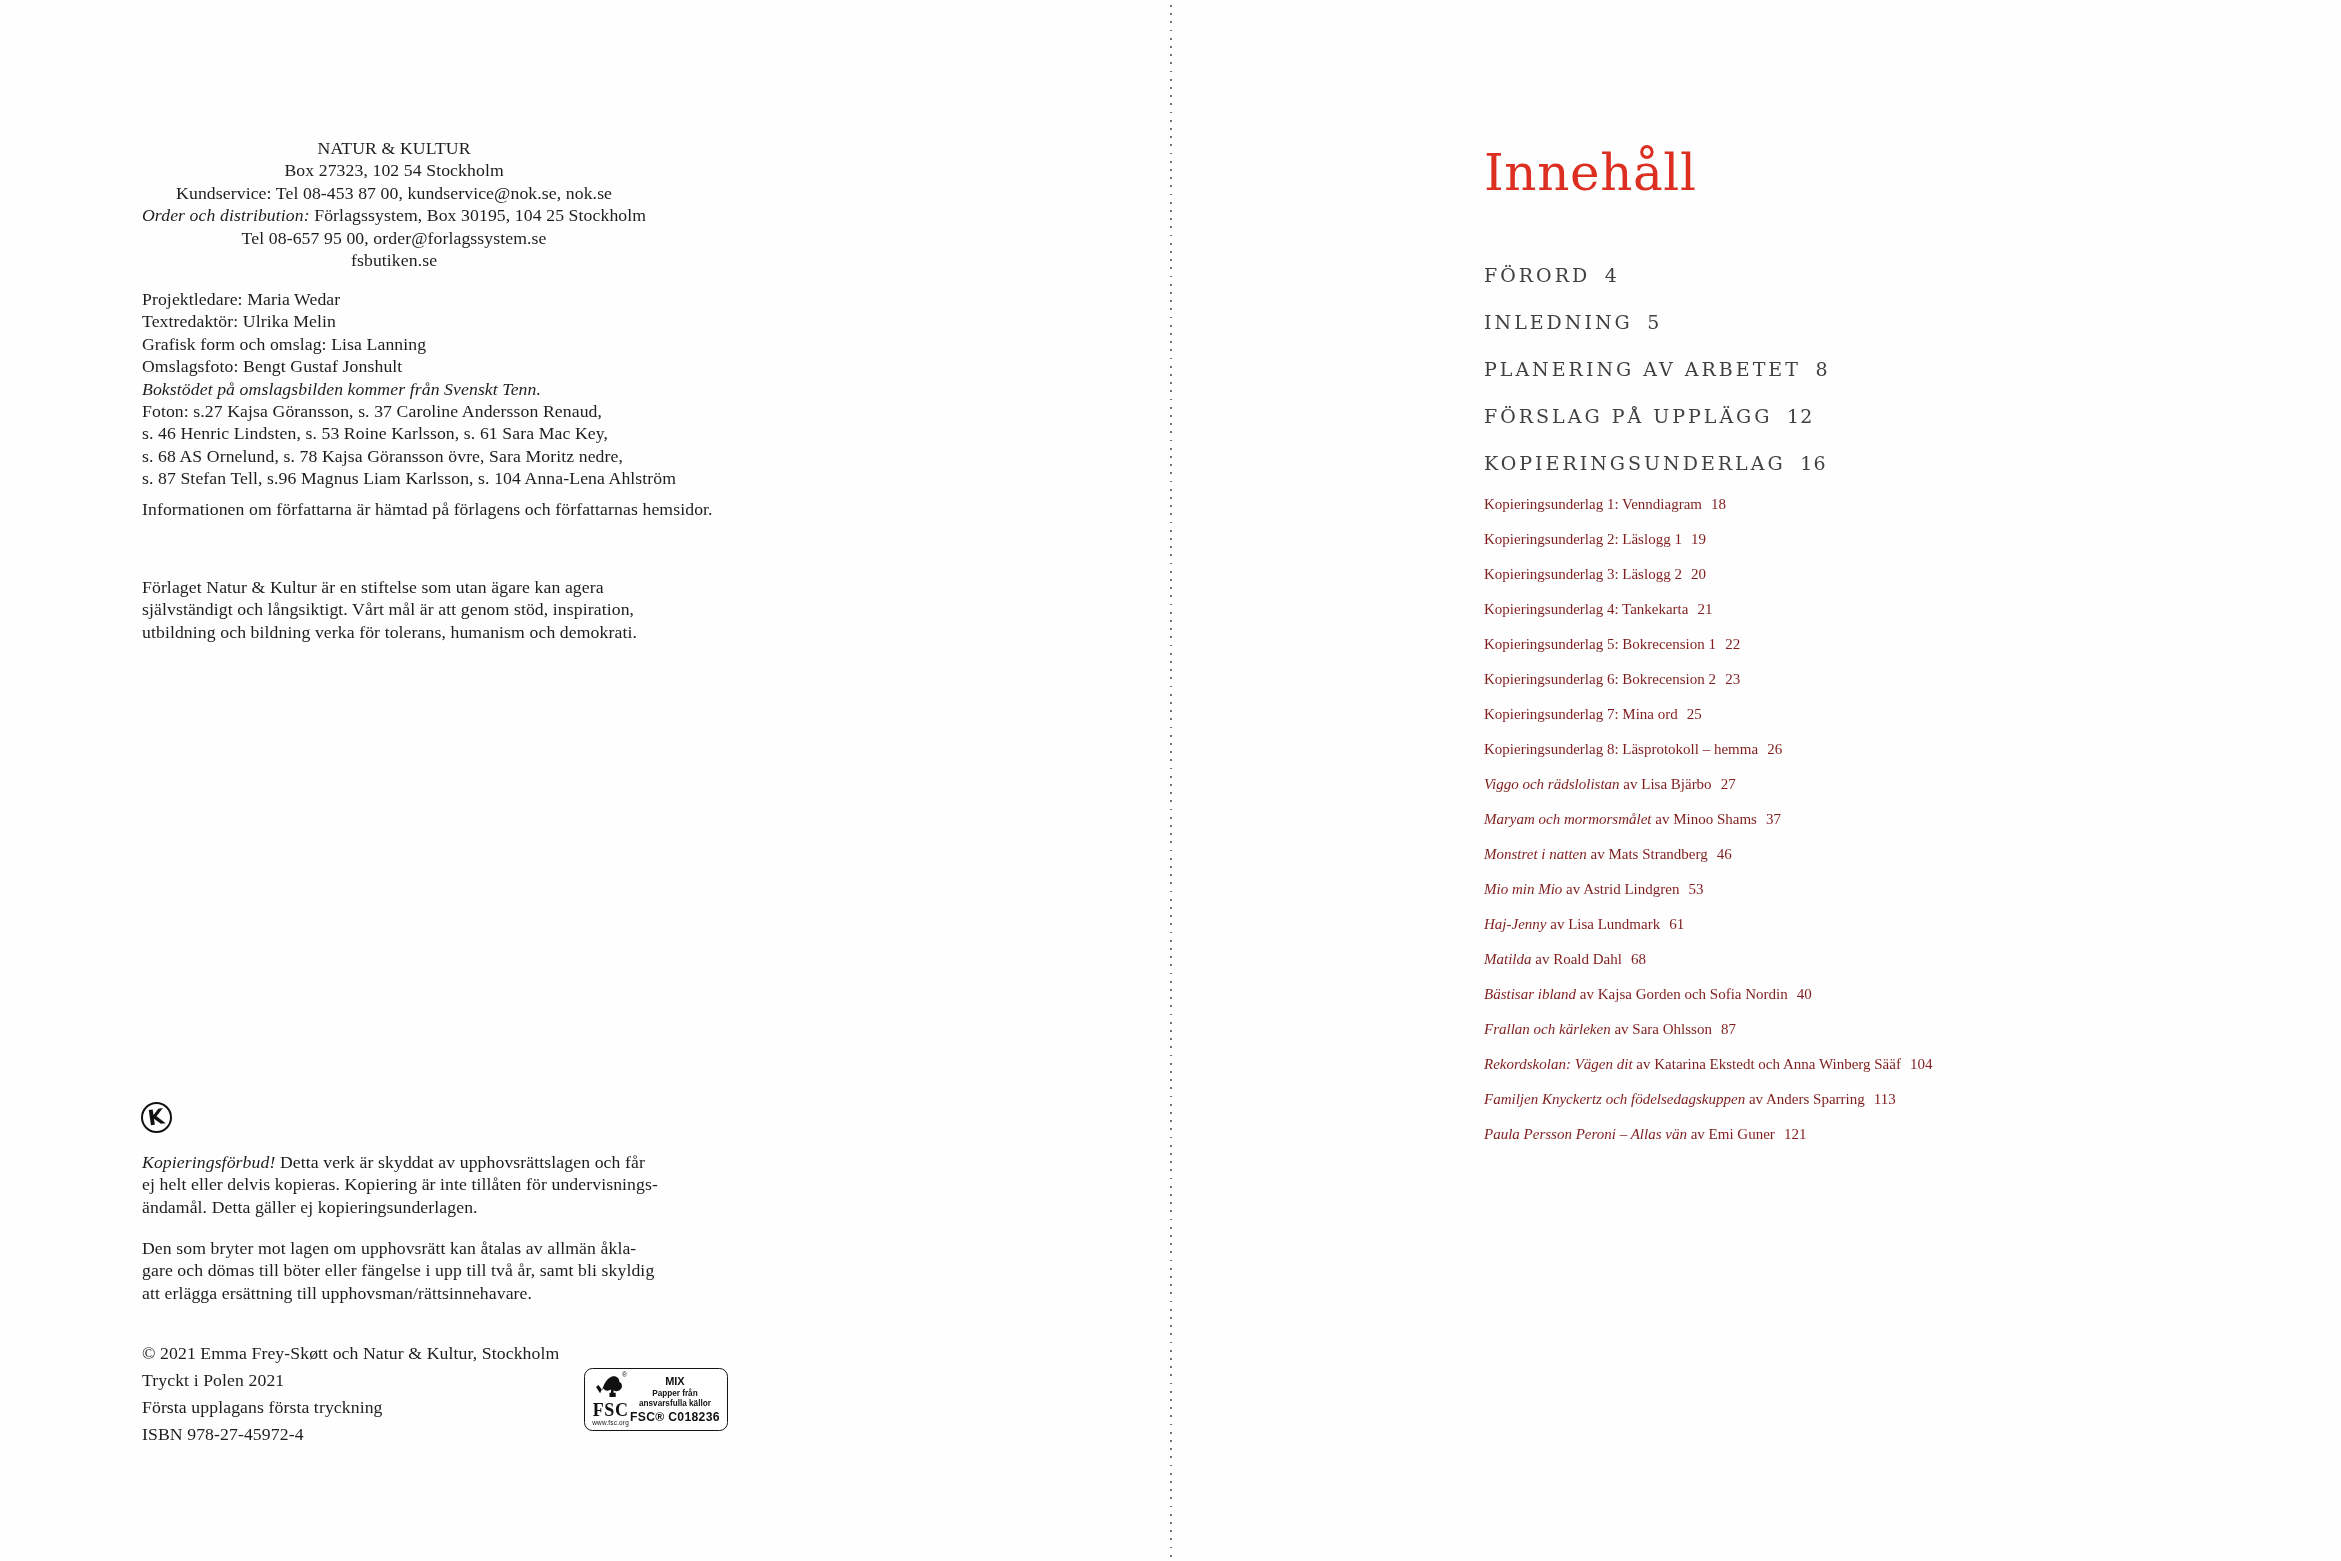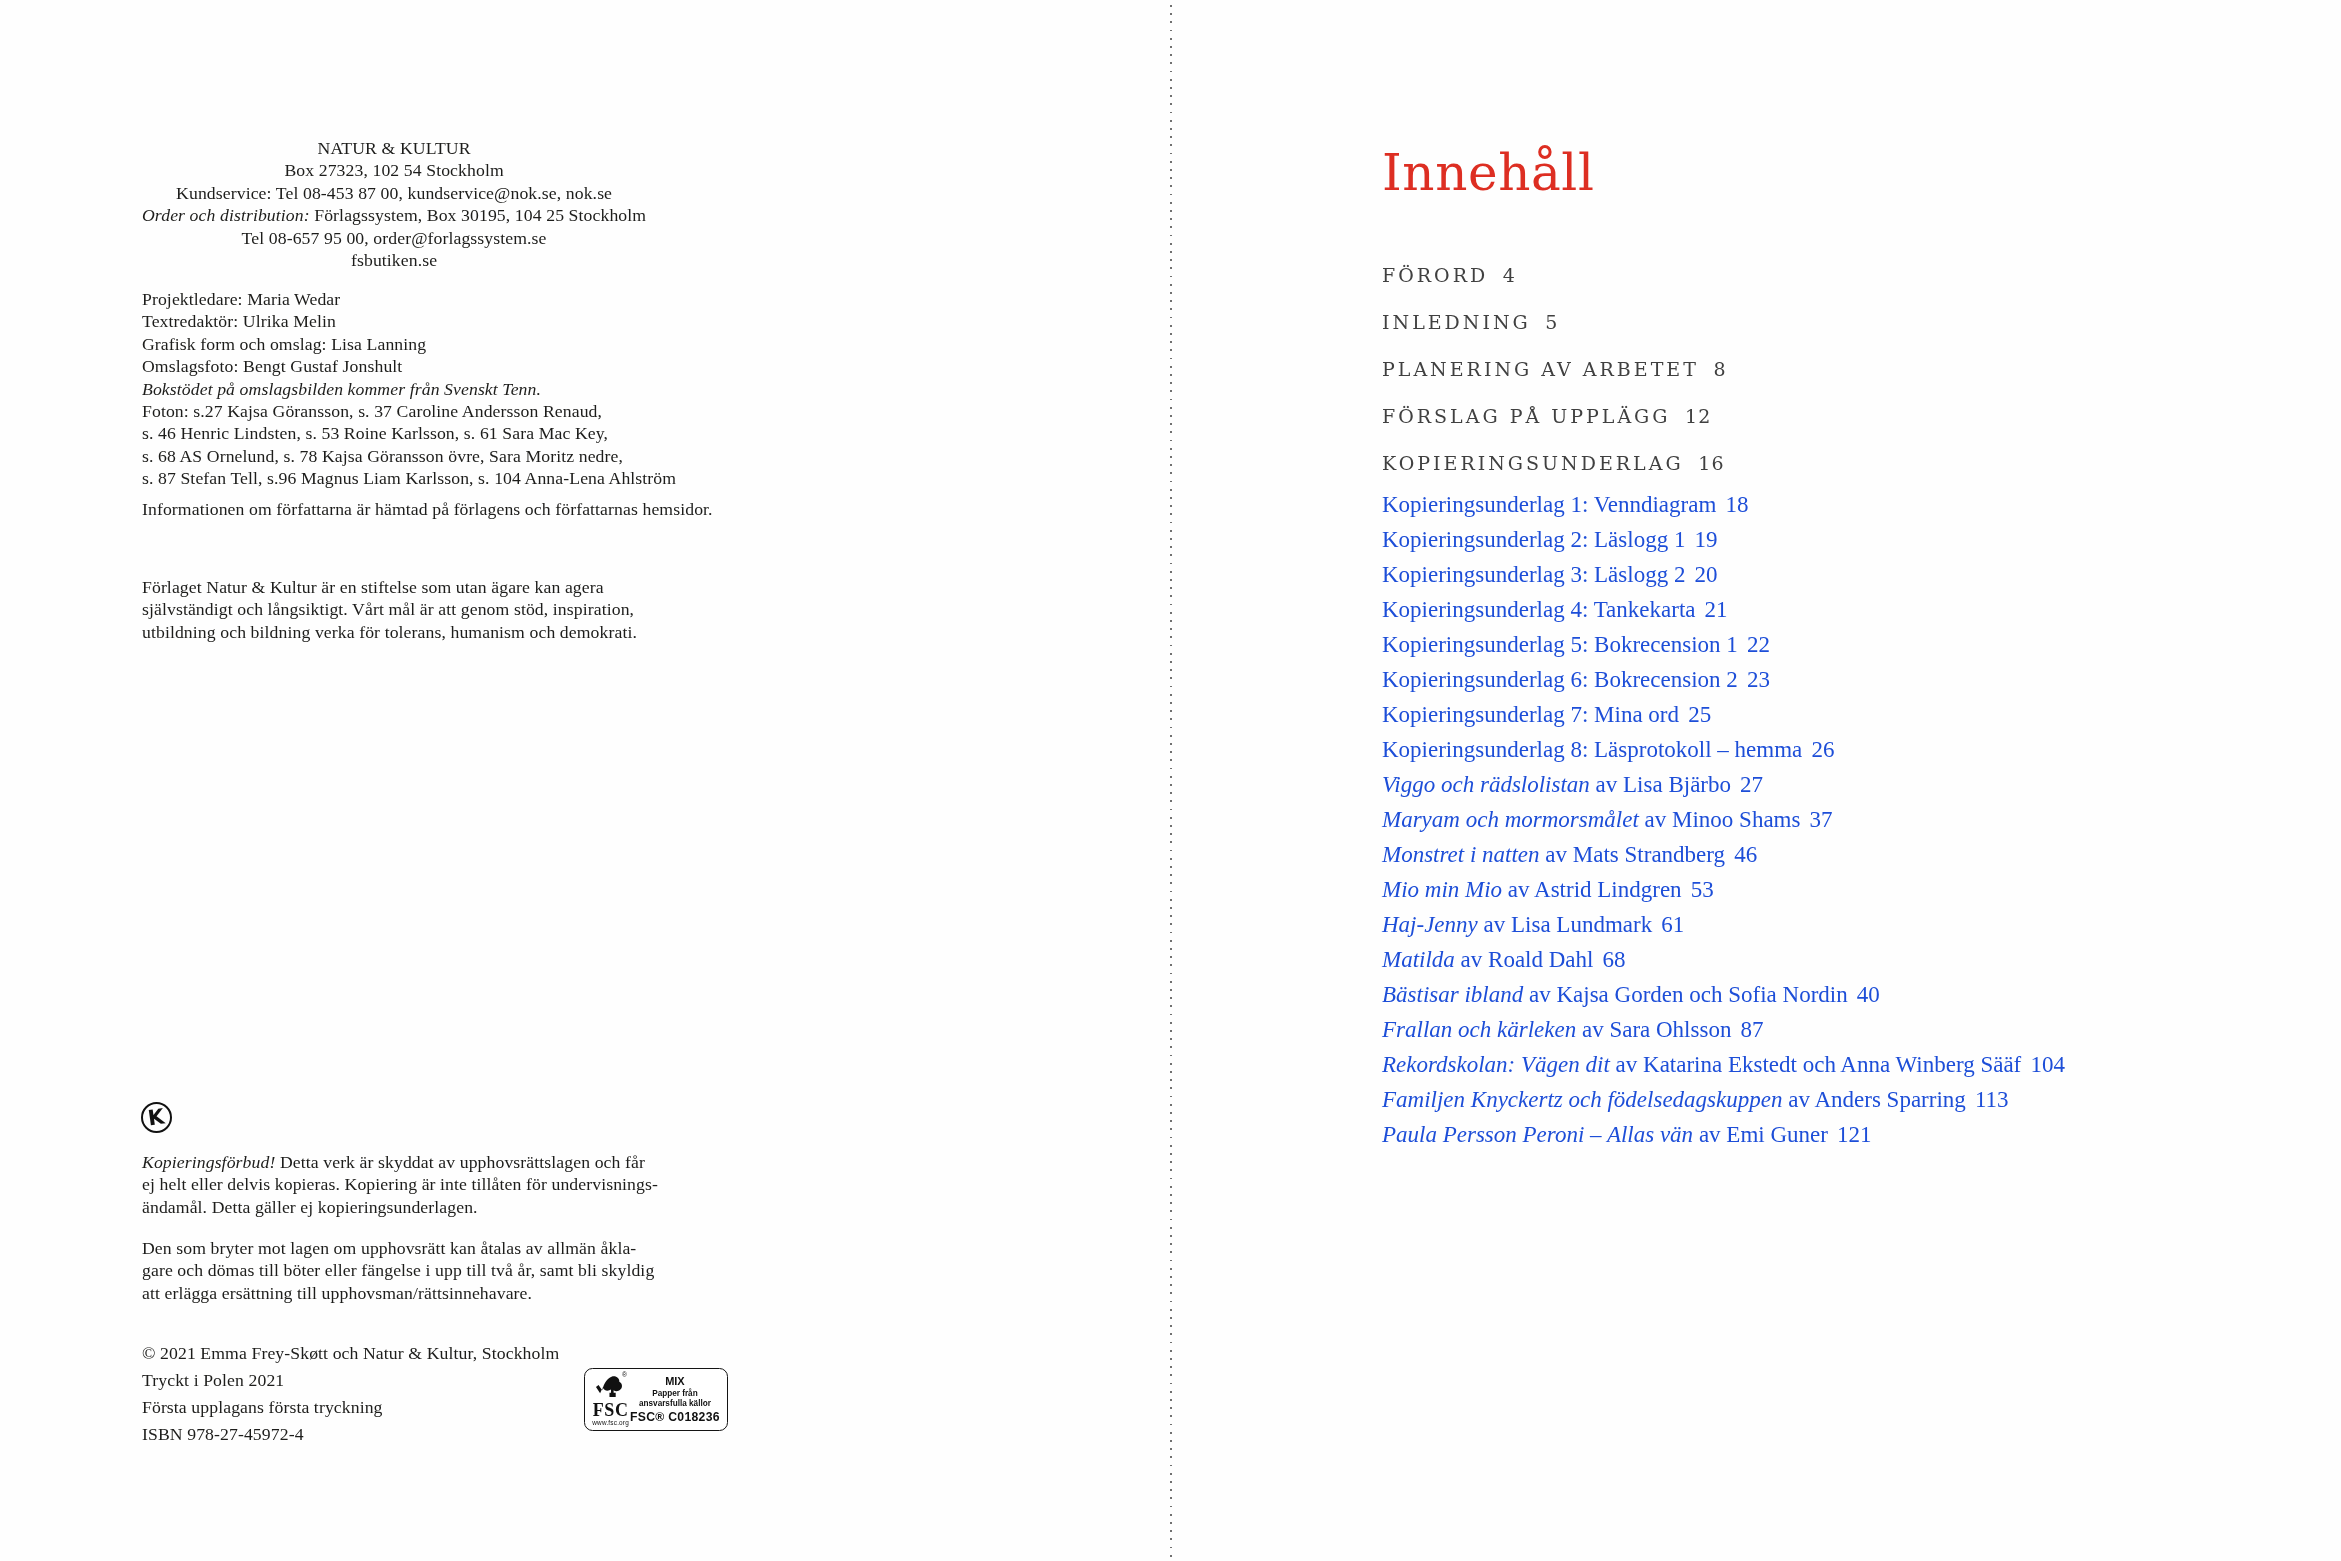--- a/index.html
+++ b/index.html
@@ -47,36 +47,36 @@
   .fsc-tree{position:relative;width:35px;height:27px;}
   .fsc-reg{position:absolute;top:-1.2px;right:1.2px;font-size:6.7px;}
   .fsc-word{font-family:"Liberation Serif",serif;font-weight:bold;font-size:18px;letter-spacing:0.6px;margin-top:0.6px;}
   .fsc-url{font-size:6.4px;margin-top:1.2px;letter-spacing:0.2px;}
   .fsc-right{display:flex;flex-direction:column;align-items:center;text-align:center;line-height:1.15;flex:1;}
   .fsc-mix{font-weight:bold;font-size:11px;margin-bottom:1.8px;}
   .fsc-src{font-weight:bold;font-size:8.2px;}
   .fsc-code{font-weight:bold;font-size:12.2px;margin-top:2.4px;letter-spacing:0.3px;}
   
   .toc{
-    position:absolute;left:1382px;top:146px;width:842px;
+    position:absolute;left:1484px;top:146px;width:842px;
     font-family:"Liberation Serif",serif;white-space:nowrap;
   }
   .toc-title{
     font-family:"DejaVu Serif",serif;
     font-size:50px;line-height:54px;letter-spacing:0.6px;
     color:#dd2e22;margin:0 0 52px 0;font-weight:normal;
   }
   .toc-chapter{
     font-family:"DejaVu Serif",serif;
     font-size:19px;line-height:47px;letter-spacing:3px;
     color:#404040;
   }
   .toc-chapter .pg{margin-left:5.5px;letter-spacing:1.2px;}
   .toc-chapter.gap{margin-top:27.4px;}
-  .toc-entry{font-size:23px;line-height:35px;color:#1d4ed8;}
+  .toc-entry{font-size:15px;line-height:35px;color:#7f1d1d;}
   .toc-entry i{font-style:italic;}
   .toc-entry .pgnum{margin-left:9.1px;}
 </style>
 </head>
 <body>
 
 <div>
 
   <div class="left-block lb1">
       <div class="line">NATUR &amp; KULTUR</div>

